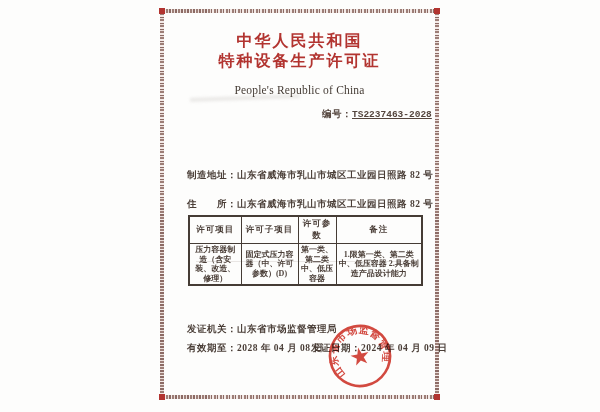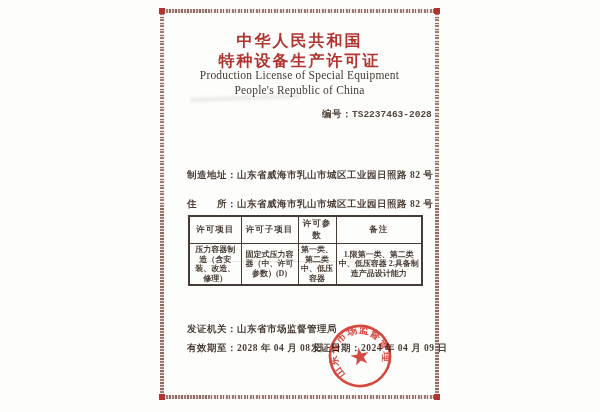--- a/index.html
+++ b/index.html
@@ -22,21 +22,21 @@
   .abs{position:absolute;}
   .cjk{color:#4a3e37;font-weight:bold;letter-spacing:.5px;}
   .center{left:160px;width:279px;text-align:center;}
 
   .title-cn{font-size:16px;font-weight:bold;color:#b23430;letter-spacing:2px;}
   .t1{top:31px;} .t2{top:51px;}
   .title-en{font-size:11.5px;color:#443b34;letter-spacing:.2px;}
   .e1{top:69px;} .e2{top:84px;}
 
   .serial{left:322px;top:108px;font-size:9.5px;color:#54453d;font-weight:bold;}
-  .serial .num{font-family:"Liberation Mono","DejaVu Sans Mono",monospace;font-weight:bold;letter-spacing:0;}
+  .serial .num{font-family:"Liberation Mono","DejaVu Sans Mono",monospace;font-weight:bold;letter-spacing:0;text-decoration:underline;}
 
   .field{left:187px;font-size:9.5px;white-space:nowrap;}
   .f1{top:130px;} .f2{top:153px;margin-top:45px;} .f3{top:169px;text-align:right;}
 
   .intro{left:199px;top:203px;font-size:9.5px;white-space:nowrap;}
 
   table.lic{position:absolute;left:188px;top:215px;border-collapse:collapse;table-layout:fixed;
     font-family:"Liberation Serif","DejaVu Serif",serif;}
   table.lic th,table.lic td{border:1px solid #453c35;color:#4a3e37;font-weight:bold;
     padding:1px 2px;text-align:center;vertical-align:middle;}
@@ -70,21 +70,20 @@
     <div class="corner tr"></div>
     <div class="corner bl"></div>
     <div class="corner br"></div>
   </div>
 
   <div class="abs smudge"></div>
   <div class="abs underline-mark"></div>
 
   <div class="abs center title-cn t2">特种设备生产许可证</div>
   <div class="abs center title-cn t1">中华人民共和国</div>
-  <div class="abs center title-en e1">Production License of Special Equipment</div>
   <div class="abs center title-en e2">People's Republic of China</div>
 
   <div class="abs serial cjk"><span>编号：</span><span class="num">TS2237463-2028</span></div>
 
   <div class="abs field cjk f2"><span>住　　所：</span><span>山东省威海市乳山市城区工业园日照路 82 号</span></div>
   <div class="abs field cjk f3"><span>制造地址：</span><span>山东省威海市乳山市城区工业园日照路 82 号</span></div>
 
 
   <table class="lic">
     <colgroup>

